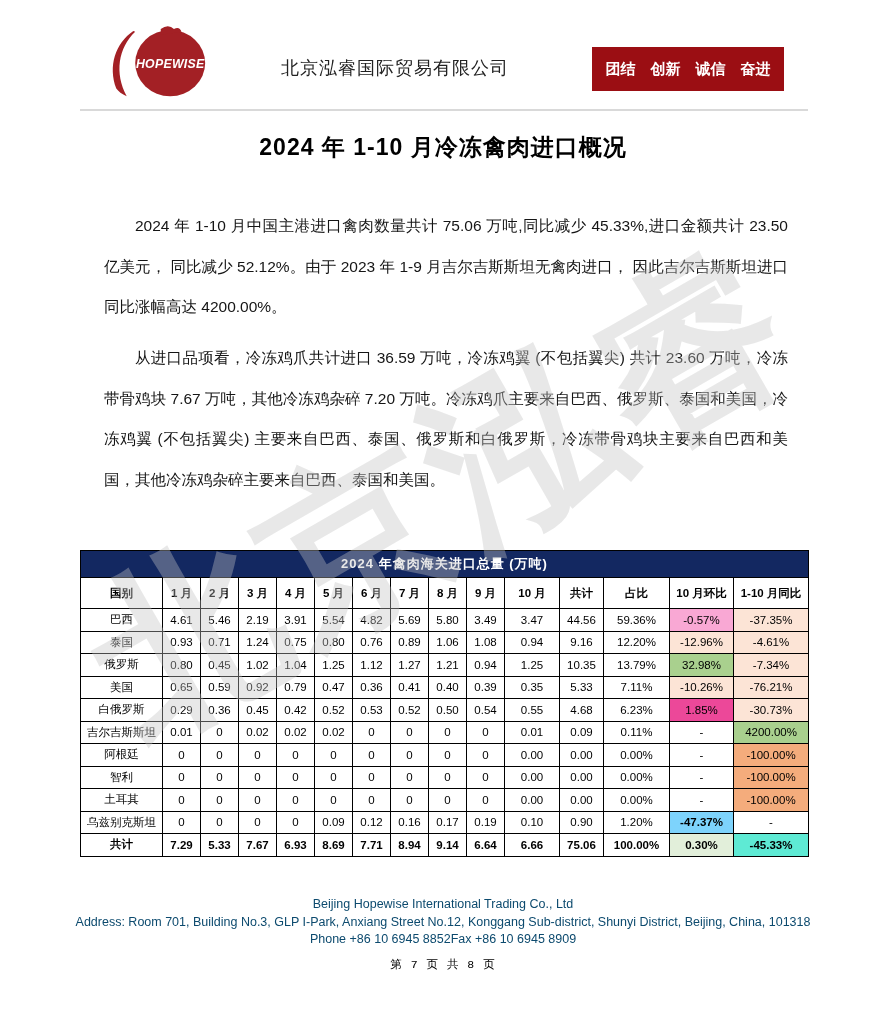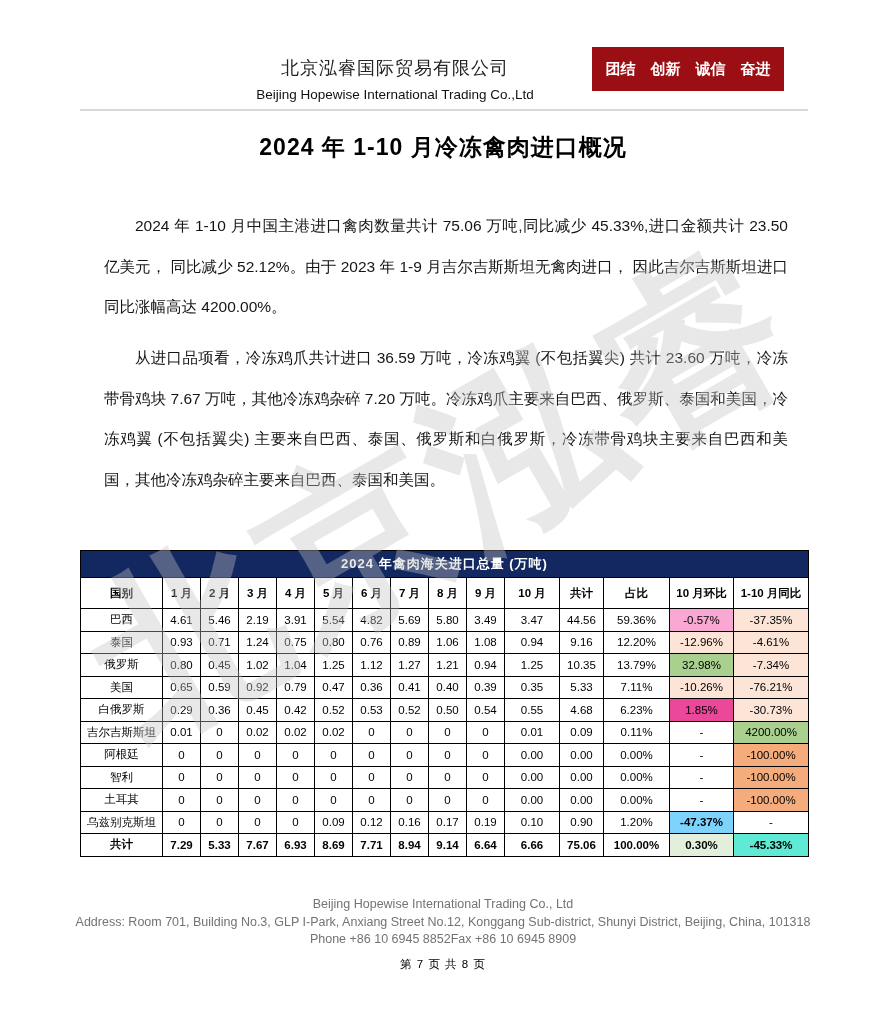--- a/index.html
+++ b/index.html
@@ -38,34 +38,41 @@
   
   .watermark{
     position:absolute;left:-57px;top:370px;width:1000px;text-align:center;
     transform:rotate(-30deg);transform-origin:center;
     font-size:185px;font-weight:bold;letter-spacing:8px;
     color:rgba(195,195,195,0.38);z-index:9;pointer-events:none;white-space:nowrap;
     font-family:"Liberation Sans","DejaVu Sans",sans-serif;
   }
   
   .footer{position:absolute;left:0;top:896px;width:100%;text-align:center;
-    font-size:12.5px;line-height:17.5px;color:#737373;}
+    font-size:12.5px;line-height:17.5px;color:#0c4a6e;}
   .footer-phone-row{display:flex;justify-content:center;}
   .page-num{position:absolute;left:0;top:957px;width:100%;text-align:center;
-    font-size:11.5px;color:#000;letter-spacing:1px;}
+    font-size:11.5px;color:#000;letter-spacing:1px;font-family:Liberation Mono, monospace;}
 </style>
 </head>
 <body>
 
 <div class="page">
 
+  <div class="logo-box">
+    <svg viewBox="0 0 110 84" width="104" height="84" aria-hidden="true">
+      <path d="M31,7 C12,20 4,44 13,68 C15,71 19,74 24,76 C11,52 15,25 33,8 Z" fill="#A32025"></path>
+      <ellipse cx="70" cy="41" rx="37" ry="35" fill="#A32025"></ellipse>
+      <path d="M60,5 q8,-6 14,0 q6,-3 8,3 l-22,3 Z" fill="#A32025"></path>
+      <text x="70" y="46" text-anchor="middle" font-size="13" font-style="italic" font-weight="bold" fill="#ffffff" letter-spacing="0.3" font-family="Liberation Sans, sans-serif">HOPEWISE</text>
+    </svg>
+  </div>
 
   <div class="company-names">
     <div class="company-zh">北京泓睿国际贸易有限公司</div>
-    <div class="company-en">Beijing Hopewise International Trading Co.,Ltd</div>
   </div>
 
   <div class="motto-banner">
     <span>团结</span>
     <span>创新</span>
     <span>诚信</span>
     <span>奋进</span>
   </div>
 
   <div class="header-rule"></div>

